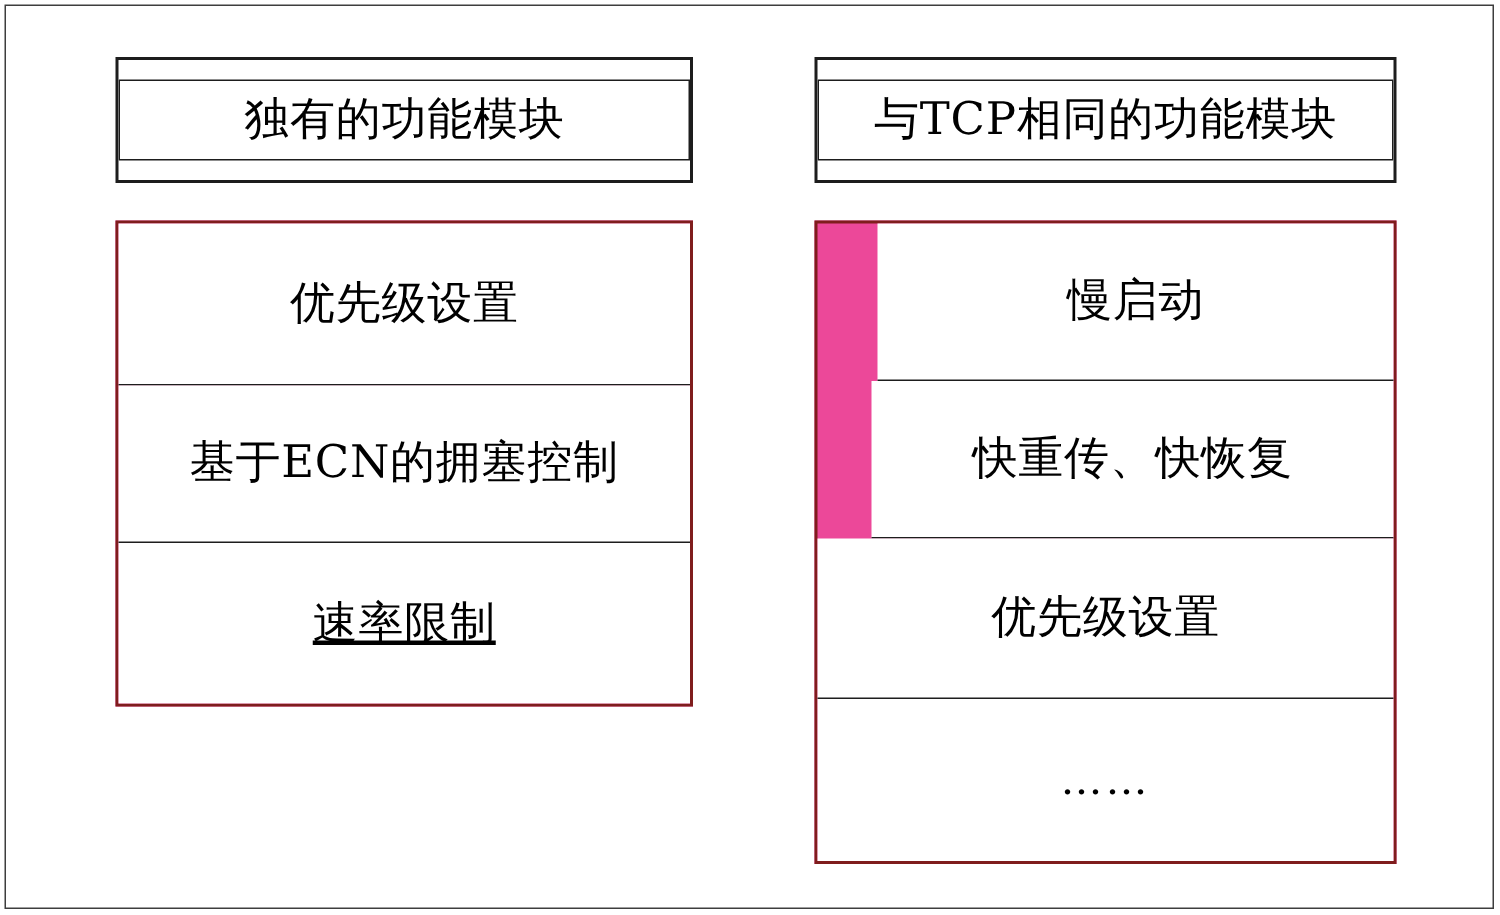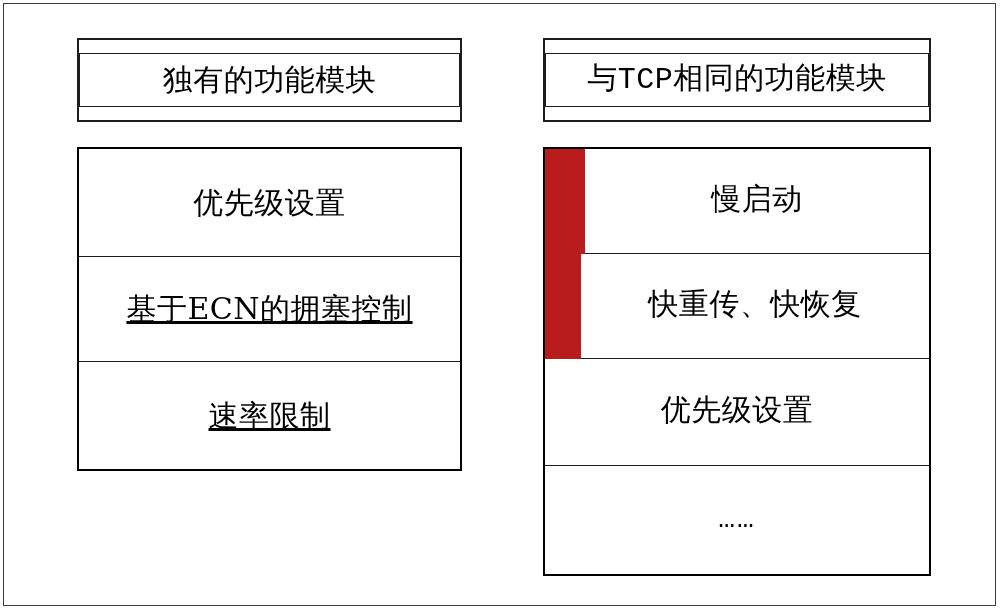--- a/index.html
+++ b/index.html
@@ -40,21 +40,21 @@
     width: 1000px;
     height: 610px;
   }
 
   
   .column {
     position: absolute;
   }
 
   .column-left  { left: 77px;  top: 38px; width: 385px; }
-  .column-right { left: 543px; top: 38px; width: 388px; font-family: Liberation Mono, monospace; }
+  .column-right { left: 543px; top: 38px; width: 388px; }
 
   
   .header-outer {
     box-sizing: border-box;
     border: 2px solid #1d1d1d;
     background: #ffffff;
     padding: 13px 0;
   }
 
   .header-inner {
@@ -71,22 +71,22 @@
     font-size: 30px;
     line-height: 1;
     color: #000000;
     letter-spacing: 0.5px;
     white-space: nowrap;
   }
 
   
   .body-stack {
     box-sizing: border-box;
-    border: 2px solid #000000;
-    background: #b91c1c;
+    border: 2px solid #7f1d1d;
+    background: #ec4899;
     margin-top: 25px;
   }
 
   .cell {
     box-sizing: border-box;
     border-bottom: 1px solid #1d1d1d;
     display: flex;
     align-items: center;
     justify-content: center;
     background: #ffffff;
@@ -123,21 +123,21 @@
       <div class="header-outer">
         <div class="header-inner">
           <span class="header-label">独有的功能模块</span>
         </div>
       </div>
 
       <div class="body-stack">
         <div class="cell" style="height:108px;">
           <span class="cell-label">优先级设置</span>
         </div>
-        <div class="cell" style="height:105px;text-decoration:underline;">
+        <div class="cell" style="height:105px;">
           <span class="cell-label">基于ECN的拥塞控制</span>
         </div>
         <div class="cell" style="height:107px;text-decoration:underline;">
           <span class="cell-label">速率限制</span>
         </div>
       </div>
 
     </div>
 
     <div class="column column-right">

